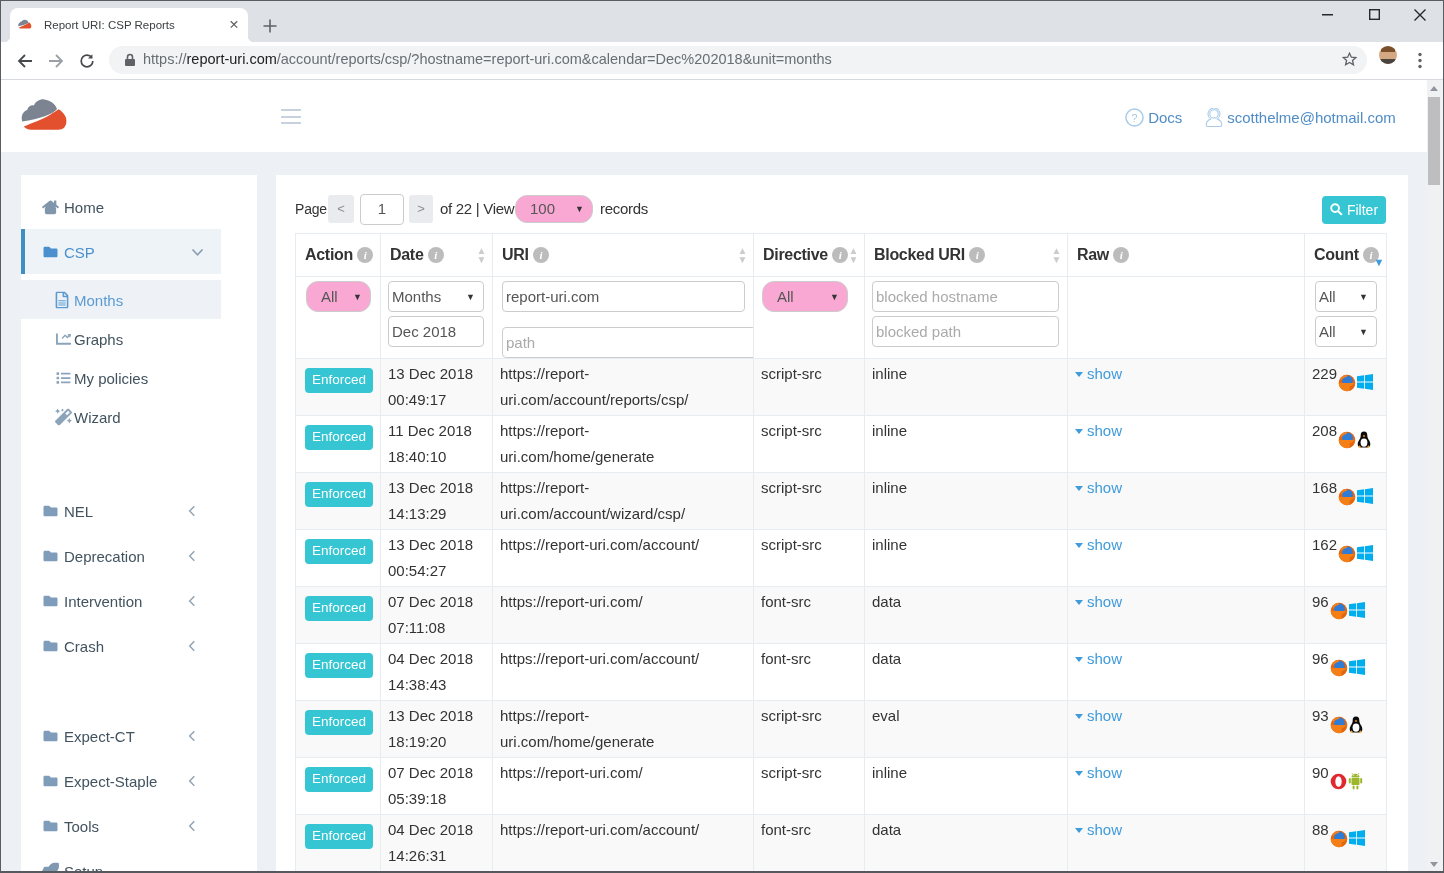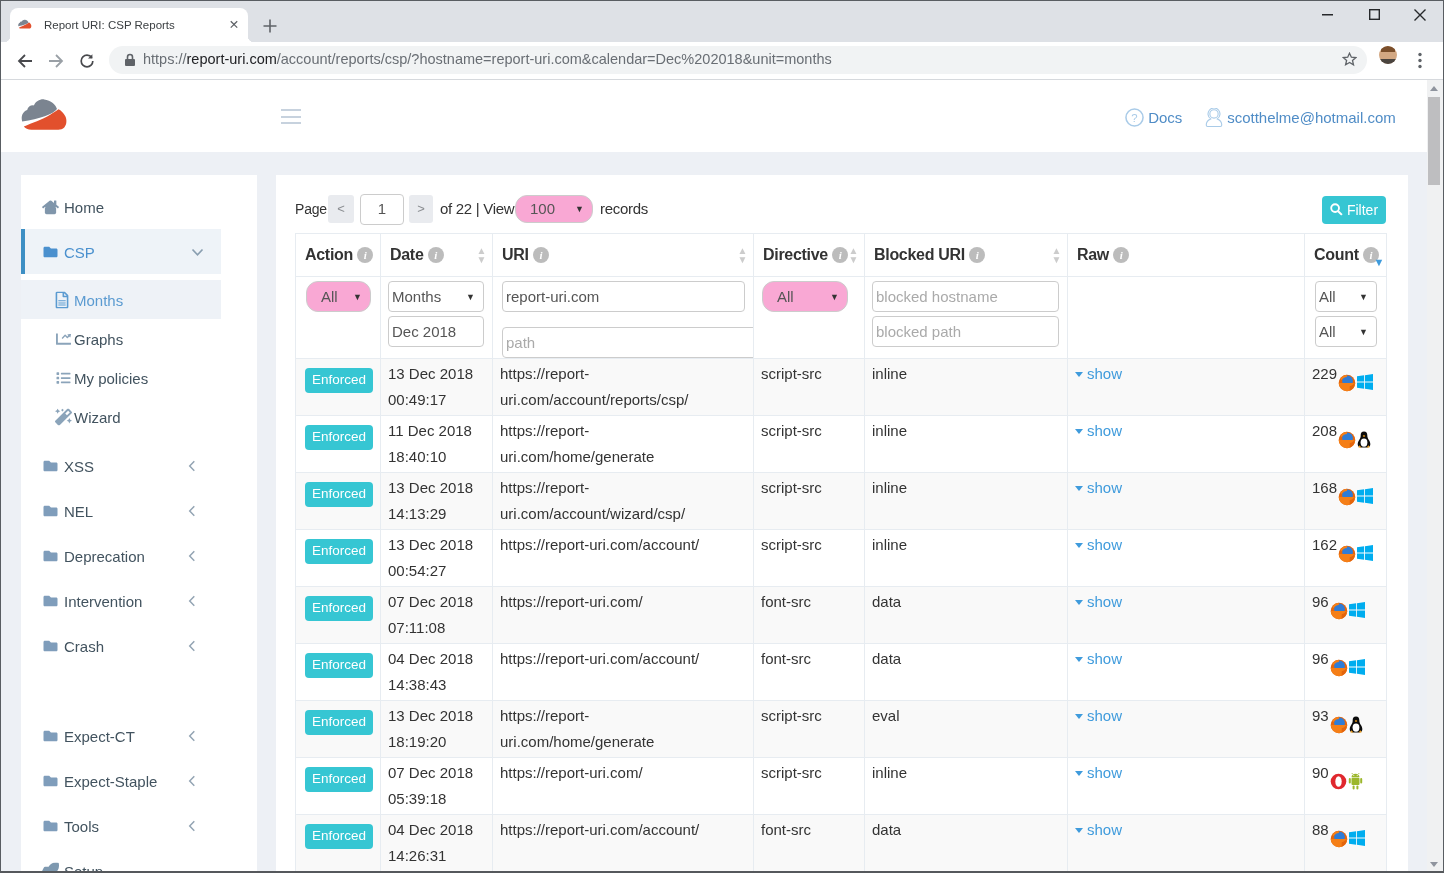--- a/index.html
+++ b/index.html
@@ -176,29 +176,20 @@
         <svg width="17" height="14" viewBox="0 0 512 512">
           <path fill="#8ba4ba" d="M80 368H16a16 16 0 0 0-16 16v64a16 16 0 0 0 16 16h64a16 16 0 0 0 16-16v-64a16 16 0 0 0-16-16zm0-320H16A16 16 0 0 0 0 64v64a16 16 0 0 0 16 16h64a16 16 0 0 0 16-16V64a16 16 0 0 0-16-16zm0 160H16a16 16 0 0 0-16 16v64a16 16 0 0 0 16 16h64a16 16 0 0 0 16-16v-64a16 16 0 0 0-16-16zm416 176H176a16 16 0 0 0-16 16v32a16 16 0 0 0 16 16h320a16 16 0 0 0 16-16v-32a16 16 0 0 0-16-16zm0-320H176a16 16 0 0 0-16 16v32a16 16 0 0 0 16 16h320a16 16 0 0 0 16-16V80a16 16 0 0 0-16-16zm0 160H176a16 16 0 0 0-16 16v32a16 16 0 0 0 16 16h320a16 16 0 0 0 16-16v-32a16 16 0 0 0-16-16z"></path>
         </svg>
         <span class="txt">My policies</span>
       </div>
     <div class="sitem subitem" style="top:222px">
         <svg width="17" height="17" viewBox="0 0 512 512">
           <path fill="#8ba4ba" d="M224 96l16-32 32-16-32-16-16-32-16 32-32 16 32 16 16 32zM80 160l26.7-53.3L160 80l-53.3-26.7L80 0 53.3 53.3 0 80l53.3 26.7L80 160zm352 128l-26.7 53.3L352 368l53.3 26.7L432 448l26.7-53.3L512 368l-53.3-26.7L432 288zm70.6-193.8L417.8 9.4C411.5 3.1 403.3 0 395.2 0c-8.2 0-16.4 3.1-22.6 9.4L9.4 372.5c-12.5 12.5-12.5 32.8 0 45.3l84.9 84.9c6.3 6.3 14.4 9.4 22.6 9.4 8.2 0 16.4-3.1 22.6-9.4l363.1-363.2c12.5-12.5 12.5-32.8 0-45.3zM359.5 203.5l-50.9-50.9 86.6-86.6 50.9 50.9-86.6 86.6z"></path>
         </svg>
         <span class="txt">Wizard</span>
-      </div>
-    <div class="sitem" style="top:268px">
-        <svg class="fold" width="17" height="14" viewBox="0 0 512 512">
-          <path fill="#7f9dbb" d="M464 128H272l-64-64H48C21.5 64 0 85.5 0 112v288c0 26.5 21.5 48 48 48h416c26.5 0 48-21.5 48-48V176c0-26.5-21.5-48-48-48z"></path>
-        </svg>
-        <span class="txt">XSS</span>
-        <svg class="chv" style="position:absolute;right:25px;top:50%;margin-top:-6px" width="8" height="12" viewBox="0 0 8 12">
-          <path d="M6.3 1.2 L1.7 6 L6.3 10.8" stroke="#93a4b3" stroke-width="1.5" fill="none"></path>
-        </svg>
       </div>
     <div class="sitem" style="top:313px">
         <svg class="fold" width="17" height="14" viewBox="0 0 512 512">
           <path fill="#7f9dbb" d="M464 128H272l-64-64H48C21.5 64 0 85.5 0 112v288c0 26.5 21.5 48 48 48h416c26.5 0 48-21.5 48-48V176c0-26.5-21.5-48-48-48z"></path>
         </svg>
         <span class="txt">NEL</span>
         <svg class="chv" style="position:absolute;right:25px;top:50%;margin-top:-6px" width="8" height="12" viewBox="0 0 8 12">
           <path d="M6.3 1.2 L1.7 6 L6.3 10.8" stroke="#93a4b3" stroke-width="1.5" fill="none"></path>
         </svg>
       </div>

